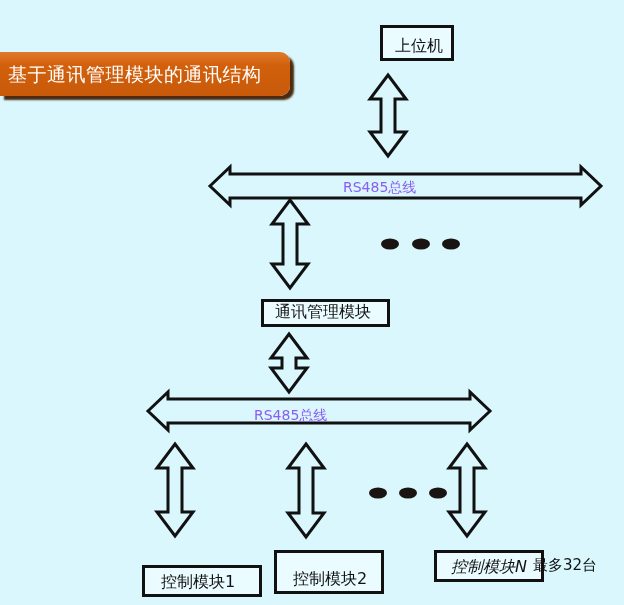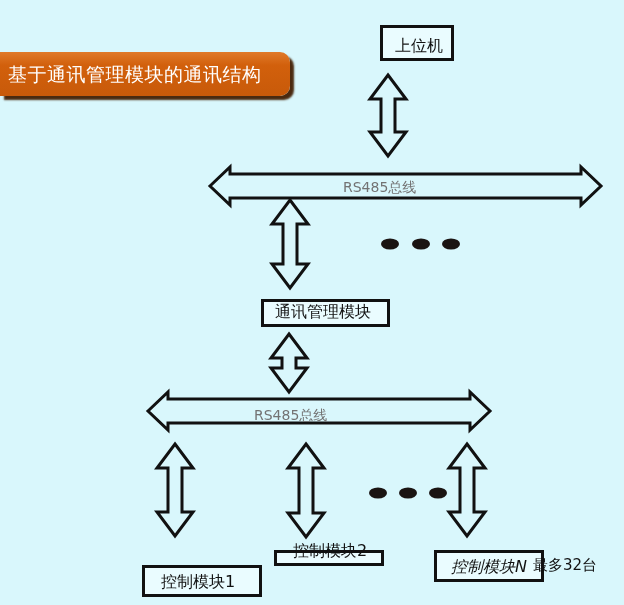--- a/index.html
+++ b/index.html
@@ -8,21 +8,21 @@
   #diagram { position:absolute; left:0; top:0; }
   .banner { position:absolute; left:0; top:52px; width:290px; height:44px;
             background:linear-gradient(#e07a2a 0%, #d2600c 30%, #c85a0a 100%);
             border-radius:0 10px 10px 0;
             box-shadow:4px 4px 2px #4a2a10; }
   .banner span { position:absolute; left:8px; top:10px; color:#ffffff; font-size:19px; letter-spacing:0.5px; white-space:nowrap; }
   .box { position:absolute; border:3px solid #111; background:#eafcff; box-sizing:border-box;
          font-size:16px; color:#111; white-space:nowrap; line-height:1;margin-left:28px; }
   .box span { position:absolute; bottom:4px; }
   .note { position:absolute; font-size:15px; color:#111; white-space:nowrap; }
-  .bus-label { position:absolute; font-size:14px; color:#737373; white-space:nowrap; }
+  .bus-label { position:absolute; font-size:14px; color:#8b5cf6; white-space:nowrap; }
 </style>
 </head>
 <body>
 
 <svg id="diagram" width="624" height="605" xmlns="http://www.w3.org/2000/svg">
     <path d="M388,75 L406,99 L395,99 L395,132 L406,132 L388,156 L370,132 L381,132 L381,99 L370,99 Z" fill="#d9f7fc" stroke="#111111" stroke-width="3" stroke-linejoin="miter"></path>
     <path d="M210,186 L230,167 L230,174 L581,174 L581,167 L601,186 L581,205 L581,198 L230,198 L230,205 Z" fill="#d9f7fc" stroke="#111111" stroke-width="3" stroke-linejoin="miter"></path>
     <path d="M290,200 L308,224 L297,224 L297,264 L308,264 L290,288 L272,264 L283,264 L283,224 L272,224 Z" fill="#d9f7fc" stroke="#111111" stroke-width="3" stroke-linejoin="miter"></path>
     <ellipse cx="390" cy="244" rx="9" ry="5.5" fill="#1a1412"></ellipse>
     <ellipse cx="421" cy="244" rx="9" ry="5.5" fill="#1a1412"></ellipse>
@@ -49,20 +49,20 @@
 
 <div class="box" style="left:233px;top:299px;width:129px;height:28px;">
   <span style="left:11px;">通讯管理模块</span>
 </div>
 
 <div class="bus-label" style="left:254px;top:407px;">RS485总线</div>
 
 <div class="box" style="left:114px;top:565px;width:120px;height:32px;">
   <span style="left:16px;">控制模块1</span>
 </div>
-<div class="box" style="left:246px;top:550px;width:110px;height:16px;">
+<div class="box" style="left:246px;top:550px;width:110px;height:44px;">
   <span style="left:16px;">控制模块2</span>
 </div>
 <div class="box" style="left:406px;top:550px;width:110px;height:32px;">
   <span style="left:14px;font-style:italic;">控制模块N</span>
 </div>
 
 <div class="note" style="left:533px;top:556px;">最多32台</div>
 
 </body></html>

